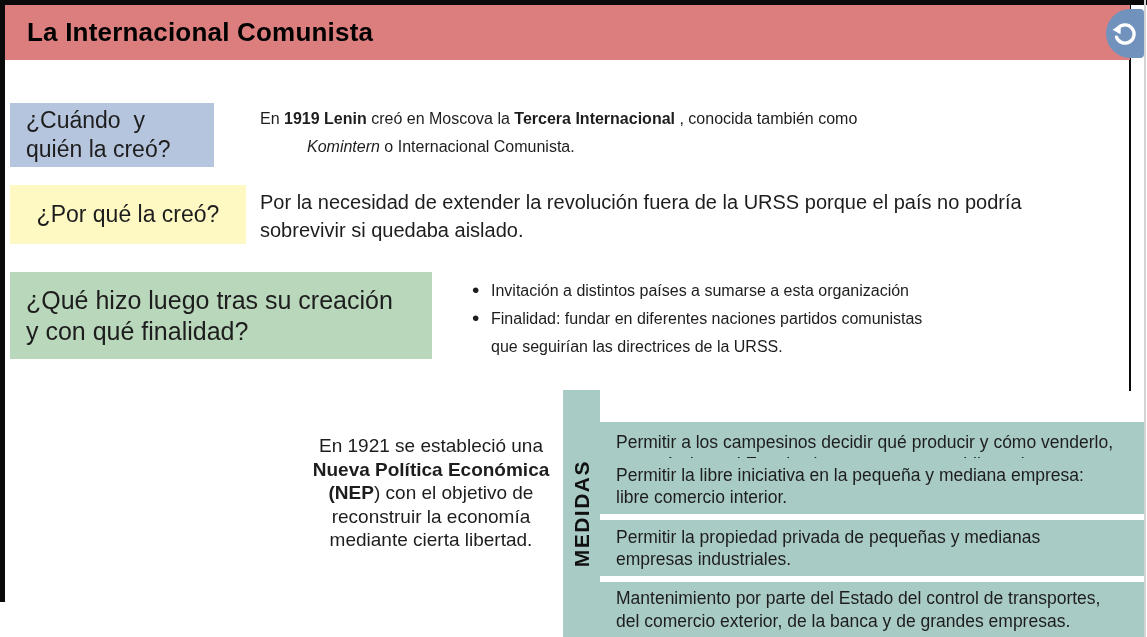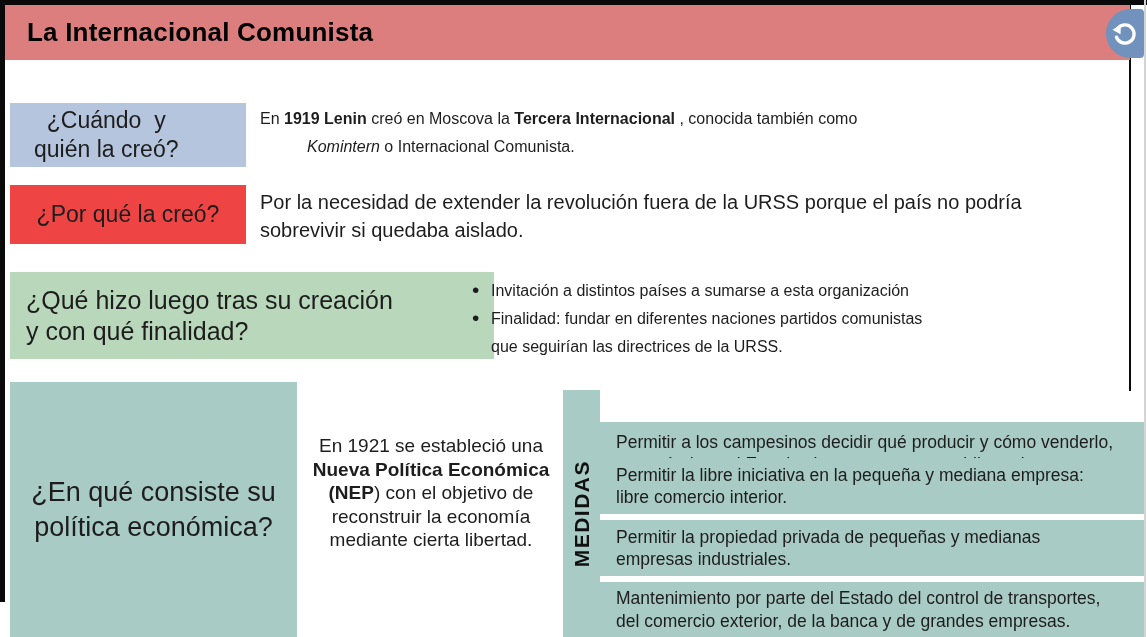--- a/index.html
+++ b/index.html
@@ -24,25 +24,25 @@
   .header-title { font-size: 26px; font-weight: 700; letter-spacing: 0.2px; color: #000000; }
 
   .back-button {
     left: 1106px; top: 9px; width: 38px; height: 49px;
     border-radius: 25px 4px 4px 25px;
     display: flex; align-items: center; justify-content: center;
     cursor: pointer; border: none;
   }
 
   .qbox { display: flex; align-items: center; }
-  .q1-box { left: 10px; top: 103px; width: 236px; height: 64px;
-            padding-left: 24px; font-size: 23px; line-height: 29px; text-align: center; }
+  .q1-box { left: 10px; top: 103px; width: 204px; height: 64px;
+            padding-left: 16px; font-size: 23px; line-height: 29px; }
   .q2-box { left: 10px; top: 185px; width: 236px; height: 59px;
             justify-content: center; font-size: 23px; }
-  .q3-box { left: 10px; top: 272px; width: 484px; height: 87px;
+  .q3-box { left: 10px; top: 272px; width: 422px; height: 87px;
             padding-left: 16px; font-size: 25px; line-height: 31px; }
   .q4-box { left: 10px; top: 382px; width: 287px; height: 255px;
             justify-content: center; text-align: center;
             font-size: 27px; line-height: 35px; }
 
   .a1 { left: 260px; top: 105px; width: 866px; font-size: 16px; line-height: 28px; }
   .a2 { left: 260px; top: 188px; width: 876px; font-size: 20px; line-height: 28px; }
 
   .bullets { left: 470px; top: 277px; width: 660px; font-size: 16px; line-height: 28px;
              list-style: none; }
@@ -85,34 +85,32 @@
         <polygon points="1.3,8.4 8.4,3.9 8.2,12.2" fill="#ffffff"></polygon>
       </svg>
     </span>
   </button>
 
   <div class="abs qbox q1-box pre" style="background-color: rgb(182, 197, 222);">¿Cuándo  y
 quién la creó?</div>
   <div class="abs a1 pre"><span>En </span><span style="font-weight: 700;">1919 Lenin</span><span> creó en Moscova la </span><span style="font-weight: 700;">Tercera Internacional</span><span> , conocida también como
 </span><span style="font-style: italic; margin-left: 47px;">Komintern</span><span> o Internacional Comunista.</span></div>
 
-  <div class="abs qbox q2-box pre" style="background-color: #ef4444;">¿Por qué la creó?</div>
+  <div class="abs qbox q2-box pre" style="background-color: #fef9c3;">¿Por qué la creó?</div>
   <div class="abs a2 pre">Por la necesidad de extender la revolución fuera de la URSS porque el país no podría
 sobrevivir si quedaba aislado.</div>
 
   <div class="abs qbox q3-box pre" style="background-color: rgb(185, 215, 187);">¿Qué hizo luego tras su creación
 y con qué finalidad?</div>
   <ul class="abs bullets">
     <li>Invitación a distintos países a sumarse a esta organización</li>
     <li>Finalidad: fundar en diferentes naciones partidos comunistas
 que seguirían las directrices de la URSS.</li>
   </ul>
 
-  <div class="abs qbox q4-box pre" style="background-color: rgb(169, 203, 197);">¿En qué consiste su
-política económica?</div>
   <div class="abs nep-text pre"><span>En 1921 se estableció una
 </span><span style="font-weight: 700;">Nueva Política Económica</span><span>
 </span><span style="font-weight: 700;">(NEP</span><span>) con el objetivo de
 reconstruir la economía
 mediante cierta libertad.</span></div>
 
   <div class="abs medidas-strip" style="background-color: rgb(169, 203, 197);">
     <span class="medidas-label">MEDIDAS</span>
   </div>
 

